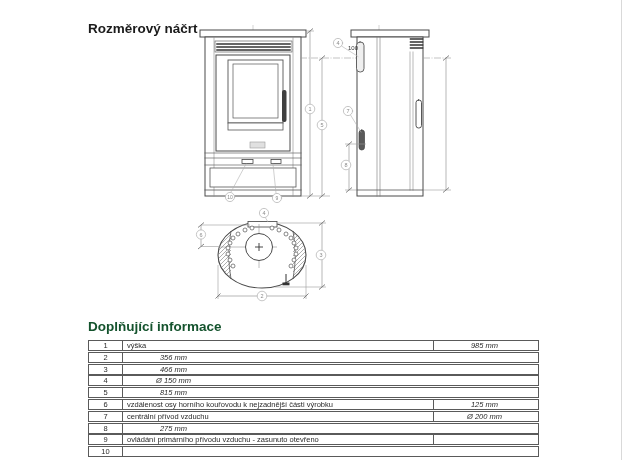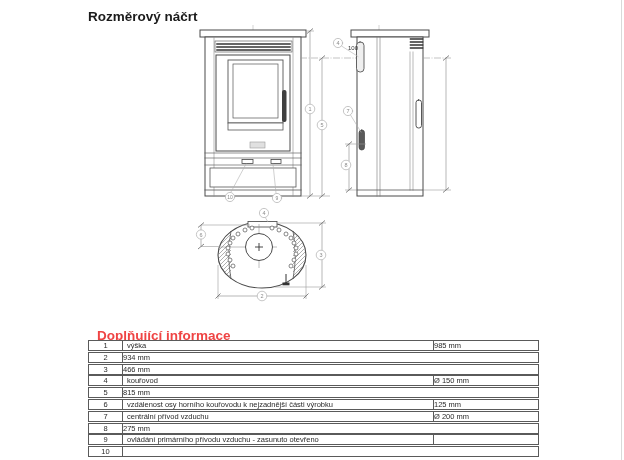--- a/index.html
+++ b/index.html
@@ -1,28 +1,28 @@
 <!DOCTYPE html>
 <html><head>
 <meta charset="utf-8">
 <style>
   html,body{margin:0;padding:0;background:#fff;}
   .canvas{position:relative;width:624px;height:460px;background:#ffffff;overflow:hidden;
           font-family:"Liberation Sans",sans-serif;color:#222;}
-  .h-title{position:absolute;left:88px;top:9px;margin:0;font-size:13.5px;font-weight:bold;color:#1b1b1b;}
-  .h-info{position:absolute;left:88px;top:319px;margin:9px;font-size:13.5px;font-weight:bold;color:#ef4444;}
+  .h-title{position:absolute;left:88px;top:21px;margin:0;font-size:13.5px;font-weight:bold;color:#1b1b1b;}
+  .h-info{position:absolute;left:88px;top:319px;margin:0;font-size:13.5px;font-weight:bold;color:#14532d;}
   .edge-line{position:absolute;left:621px;top:0;width:1px;height:460px;background:#d9d9d9;}
   .drawing-svg{position:absolute;left:180px;top:25px;width:300px;height:285px;}
 
   .tbl{position:absolute;left:88px;top:340px;width:451px;}
   .trow{display:flex;height:11px;border:1px solid #5a5a5a;margin-bottom:0.8px;box-sizing:border-box;background:#fff;}
   .tcell{height:100%;box-sizing:border-box;font-size:7.5px;line-height:9px;color:#2a2a2a;overflow:hidden;white-space:nowrap;}
   .c-num{width:34px;border-right:1px solid #5a5a5a;text-align:center;}
   .c-desc{flex:1;border-right:1px solid #5a5a5a;padding-left:4px;}
-  .c-val{width:104px;text-align:left;padding-right:3px;}
+  .c-val{width:104px;text-align:center;padding-right:3px;font-style:italic;}
 
   svg text.note{font-family:"Liberation Sans",sans-serif;}
 </style>
 </head>
 <body>
 
 <div class="canvas">
 
   <h1 class="h-title">Rozměrový náčrt</h1>
 
@@ -248,29 +248,28 @@
   <h2 class="h-info">Doplňující informace</h2>
 
   <div class="tbl">
     <div class="trow">
       <div class="tcell c-num">1</div>
       <div class="tcell c-desc">výška</div>
       <div class="tcell c-val">985 mm</div>
     </div>
     <div class="trow">
       <div class="tcell c-num">2</div>
-      <div class="tcell c-val">934 mm</div>
+      <div class="tcell c-val">356 mm</div>
     </div>
     <div class="trow">
       <div class="tcell c-num">3</div>
       <div class="tcell c-val">466 mm</div>
     </div>
     <div class="trow">
       <div class="tcell c-num">4</div>
-      <div class="tcell c-desc">kouřovod</div>
       <div class="tcell c-val">Ø 150 mm</div>
     </div>
     <div class="trow">
       <div class="tcell c-num">5</div>
       <div class="tcell c-val">815 mm</div>
     </div>
     <div class="trow">
       <div class="tcell c-num">6</div>
       <div class="tcell c-desc">vzdálenost osy horního kouřovodu k nejzadnější části výrobku</div>
       <div class="tcell c-val">125 mm</div>

